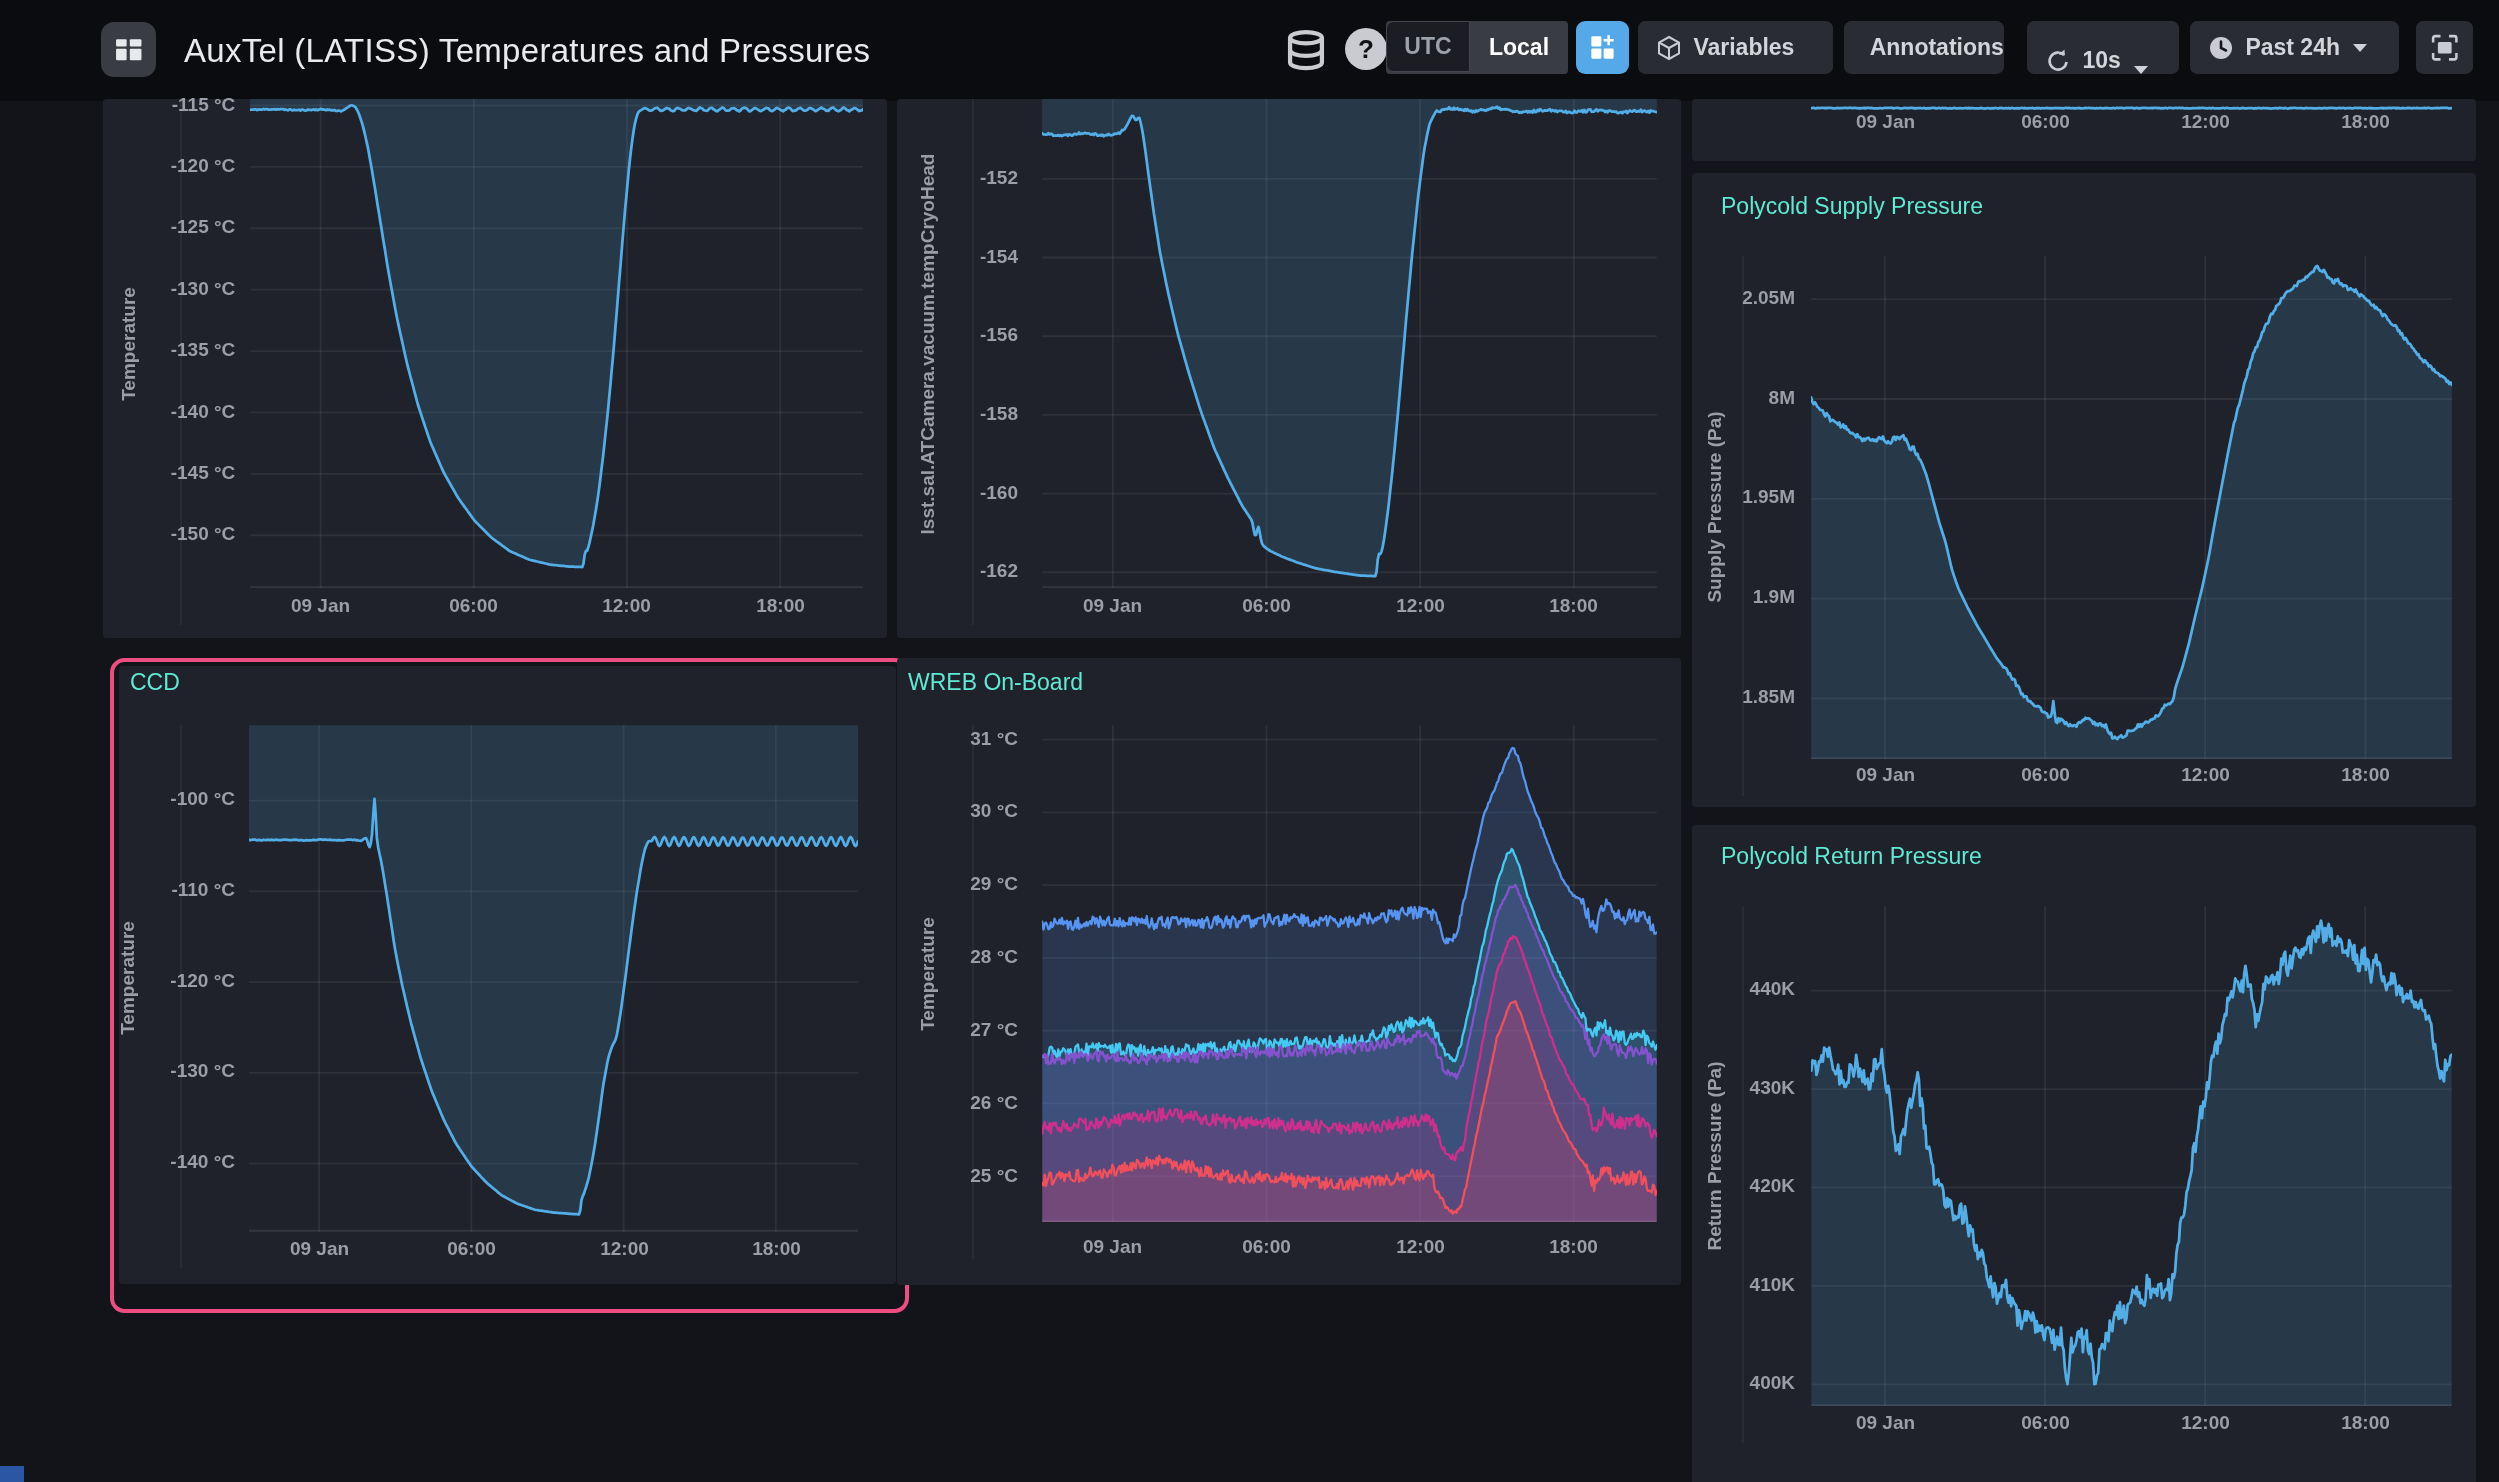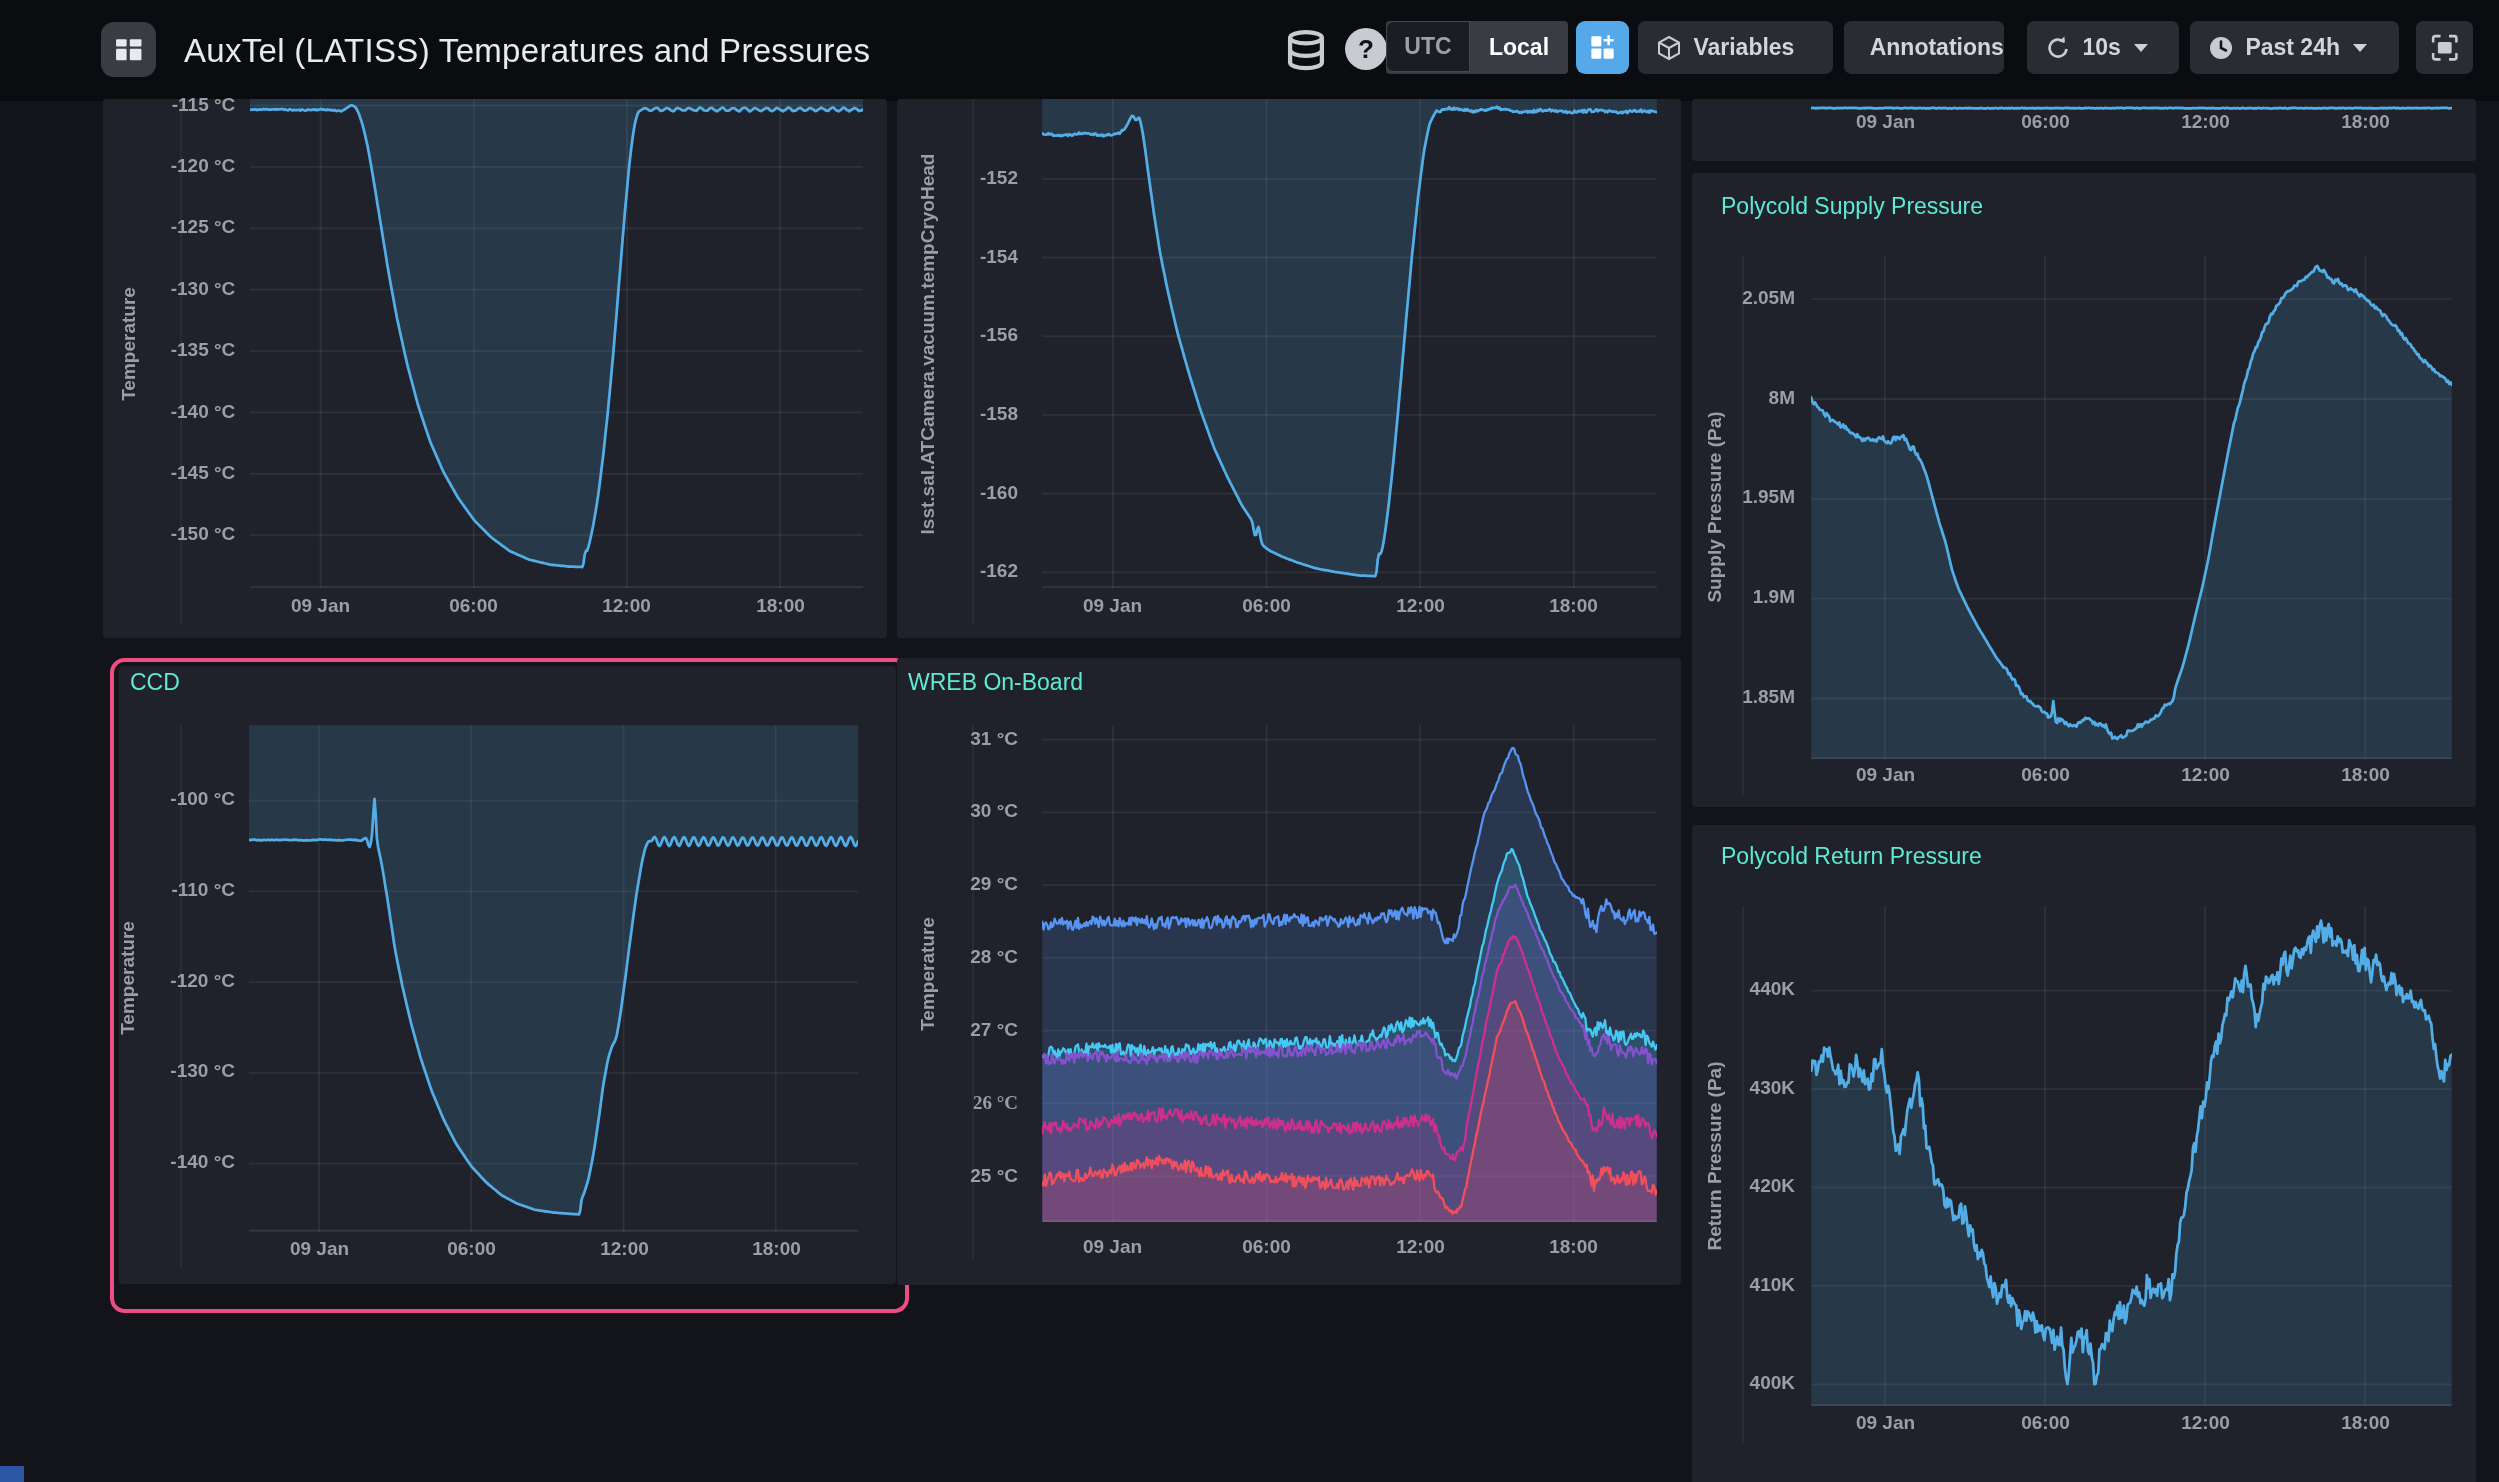--- a/index.html
+++ b/index.html
@@ -13,21 +13,21 @@
   .hicon{color:#c9cbd1;}
   #db-icon{position:absolute;left:1283px;top:27.5px;}
   #help-icon{position:absolute;left:1345px;top:28.4px;width:42px;height:42px;border-radius:50%;background:#c9cbd1;color:#111217;font-weight:700;font-size:26px;display:flex;align-items:center;justify-content:center;}
   #tz-toggle{position:absolute;left:1386px;top:21px;width:182px;height:53px;background:#3a3c44;border-radius:4px;display:flex;overflow:hidden;}
   #tz-utc{width:84px;height:51px;background:#1c1d23;border:0.9px solid #46474e;border-radius:7.3px 0 0 7.3px;color:#9da1a9;font-weight:700;font-size:23px;display:flex;align-items:center;justify-content:center;box-sizing:border-box;}
   #tz-local{flex:1;color:#ffffff;font-weight:700;font-size:23px;display:flex;align-items:center;justify-content:center;}
   #addpanel-btn{position:absolute;left:1576px;top:21px;width:53px;height:53px;border-radius:9.2px;background:#55a9e8;display:flex;align-items:center;justify-content:center;}
   .hbtn{position:absolute;top:21px;height:53px;background:#2a2c33;border-radius:7.3px;display:flex;align-items:center;gap:11px;padding:0 18.4px;box-sizing:border-box;color:#d4d5d9;font-size:23px;font-weight:700;}
   #variables-btn{left:1638px;width:195px;}
   #annotations-btn{left:1844px;width:160px;padding:0 14.7px;}
-  #refresh-btn{left:2027px;width:152px;}
+  #refresh-btn{left:2027px;width:152px;align-items:flex-end;}
   #timerange-btn{left:2190px;width:209px;}
   #kiosk-btn{left:2416px;width:57px;justify-content:center;padding:0;}
   .caret{width:0;height:0;border-left:7.3px solid transparent;border-right:7.3px solid transparent;border-top:8.3px solid #cfd1d6;margin-left:1.8px;}
 
   
   .panel{position:absolute;background:#1f222a;border-radius:3.7px;}
   .panel-title{position:absolute;font-size:23px;font-weight:400;color:#5eead4;cursor:pointer;white-space:nowrap;}
   .panel-title:empty{display:none;}
   .ylabel{position:absolute;font-size:19px;font-weight:700;color:#9b9ea6;white-space:nowrap;transform:translate(-50%,-50%) rotate(-90deg);}
   .ylabel:empty{display:none;}
@@ -310,21 +310,21 @@
           <path d="M0.0 445.5 L1.3 437.1 L2.7 433.0 L4.0 439.9 L5.4 438.2 L6.7 442.1 L8.0 434.1 L9.4 445.4 L10.7 434.8 L12.1 433.9 L13.4 436.4 L14.7 433.5 L16.1 439.6 L17.4 442.0 L18.8 439.2 L20.1 444.2 L21.4 441.2 L22.8 431.8 L24.1 435.7 L25.5 439.5 L26.8 435.0 L28.1 441.9 L29.5 439.7 L30.8 442.6 L32.2 438.9 L33.5 439.0 L34.8 434.6 L36.2 436.6 L37.5 437.0 L38.9 439.1 L40.2 429.3 L41.5 429.2 L42.9 430.1 L44.2 432.5 L45.6 434.1 L46.9 429.4 L48.2 441.7 L49.6 439.8 L50.9 440.6 L52.3 432.6 L53.6 432.8 L54.9 436.7 L56.3 437.8 L57.6 439.8 L59.0 428.9 L60.3 433.1 L61.6 439.2 L63.0 432.9 L64.3 436.1 L65.7 432.1 L67.0 427.7 L68.3 428.4 L69.7 431.1 L71.0 433.1 L72.4 438.9 L73.7 437.0 L75.0 430.5 L76.4 432.8 L77.7 433.6 L79.1 426.5 L80.4 434.5 L81.7 433.8 L83.1 424.3 L84.4 436.9 L85.8 432.3 L87.1 427.0 L88.4 425.2 L89.8 430.0 L91.1 426.2 L92.5 424.2 L93.8 429.5 L95.1 423.2 L96.5 429.8 L97.8 429.5 L99.2 423.3 L100.5 422.5 L101.8 426.4 L103.2 425.1 L104.5 431.0 L105.9 430.9 L107.2 425.1 L108.5 424.3 L109.9 433.1 L111.2 430.1 L112.6 428.1 L113.9 430.1 L115.2 420.5 L116.6 432.0 L117.9 424.6 L119.3 422.4 L120.6 422.6 L121.9 421.9 L123.3 430.4 L124.6 432.6 L126.0 430.4 L127.3 418.4 L128.6 419.4 L130.0 431.3 L131.3 418.2 L132.7 427.9 L134.0 427.0 L135.3 429.6 L136.7 424.7 L138.0 422.6 L139.4 419.5 L140.7 425.3 L142.0 426.5 L143.4 424.2 L144.7 419.5 L146.1 419.2 L147.4 419.4 L148.7 426.9 L150.1 429.2 L151.4 420.3 L152.8 433.1 L154.1 430.1 L155.4 426.5 L156.8 428.3 L158.1 423.7 L159.5 428.0 L160.8 428.9 L162.1 421.5 L163.5 427.9 L164.8 430.8 L166.2 421.9 L167.5 422.0 L168.8 425.8 L170.2 430.3 L171.5 427.7 L172.9 435.1 L174.2 434.6 L175.5 428.4 L176.9 429.9 L178.2 425.7 L179.6 434.9 L180.9 434.9 L182.2 436.8 L183.6 435.0 L184.9 433.8 L186.3 424.8 L187.6 432.3 L188.9 436.7 L190.3 424.7 L191.6 428.6 L193.0 430.2 L194.3 428.9 L195.6 433.7 L197.0 429.0 L198.3 425.3 L199.7 439.2 L201.0 429.9 L202.3 431.5 L203.7 428.9 L205.0 428.5 L206.4 433.2 L207.7 430.5 L209.0 430.4 L210.4 439.8 L211.7 437.3 L213.1 433.7 L214.4 429.6 L215.7 427.1 L217.1 436.9 L218.4 432.4 L219.8 437.0 L221.1 429.7 L222.4 439.7 L223.8 428.1 L225.1 432.8 L226.5 434.4 L227.8 427.6 L229.1 436.6 L230.5 431.8 L231.8 436.6 L233.2 430.2 L234.5 436.0 L235.8 433.0 L237.2 433.6 L238.5 431.3 L239.9 438.7 L241.2 436.6 L242.5 430.1 L243.9 435.1 L245.2 429.1 L246.6 428.4 L247.9 439.3 L249.2 436.6 L250.6 432.2 L251.9 439.8 L253.3 429.7 L254.6 437.7 L255.9 440.3 L257.3 428.8 L258.6 437.5 L260.0 431.4 L261.3 435.8 L262.6 432.1 L264.0 440.3 L265.3 443.2 L266.7 437.8 L268.0 433.7 L269.3 441.0 L270.7 441.0 L272.0 429.9 L273.4 431.9 L274.7 441.1 L276.0 438.0 L277.4 440.4 L278.7 434.2 L280.1 439.5 L281.4 431.8 L282.7 442.0 L284.1 438.0 L285.4 441.7 L286.8 438.8 L288.1 431.9 L289.4 441.2 L290.8 432.7 L292.1 436.1 L293.5 443.8 L294.8 439.3 L296.1 444.6 L297.5 434.2 L298.8 430.9 L300.2 442.3 L301.5 444.9 L302.8 437.4 L304.2 431.6 L305.5 435.2 L306.9 435.8 L308.2 437.8 L309.5 438.3 L310.9 438.7 L312.2 443.9 L313.6 439.9 L314.9 439.2 L316.2 439.3 L317.6 434.7 L318.9 435.0 L320.3 435.0 L321.6 441.7 L322.9 442.3 L324.3 433.8 L325.6 445.2 L327.0 437.1 L328.3 436.9 L329.6 438.2 L331.0 440.2 L332.3 441.9 L333.7 435.6 L335.0 445.5 L336.3 442.3 L337.7 444.2 L339.0 434.1 L340.4 434.7 L341.7 443.5 L343.0 433.5 L344.4 436.2 L345.7 442.3 L347.1 435.5 L348.4 445.4 L349.7 443.2 L351.1 438.9 L352.4 434.6 L353.8 441.2 L355.1 441.8 L356.4 442.0 L357.8 437.4 L359.1 434.5 L360.5 432.6 L361.8 438.7 L363.1 444.0 L364.5 436.7 L365.8 436.0 L367.2 441.3 L368.5 443.3 L369.8 443.4 L371.2 433.6 L372.5 431.8 L373.9 434.5 L375.2 436.5 L376.5 441.3 L377.9 430.9 L379.2 438.9 L380.6 434.5 L381.9 440.8 L383.2 437.1 L384.6 433.7 L385.9 435.3 L387.3 427.5 L388.6 439.3 L389.9 437.5 L391.3 432.6 L392.6 438.8 L394.0 428.6 L395.3 435.9 L396.6 428.5 L398.0 431.6 L399.3 438.0 L400.7 434.5 L402.0 426.4 L403.3 428.7 L404.7 437.3 L406.0 425.7 L407.4 432.3 L408.7 431.9 L410.0 437.2 L411.4 433.1 L412.7 431.0 L414.1 425.9 L415.4 429.0 L416.7 432.1 L418.1 424.8 L419.4 431.7 L420.8 426.0 L422.1 427.3 L423.4 436.5 L424.8 434.0 L426.1 430.0 L427.5 443.3 L428.8 435.7 L430.1 440.6 L431.5 448.3 L432.8 448.2 L434.2 456.5 L435.5 460.4 L436.8 462.9 L438.2 460.7 L439.5 467.2 L440.9 467.7 L442.2 468.1 L443.5 468.4 L444.9 472.0 L446.2 473.0 L447.6 468.6 L448.9 474.2 L450.2 474.5 L451.6 467.2 L452.9 464.7 L454.3 465.1 L455.6 461.8 L456.9 460.3 L458.3 464.5 L459.6 457.2 L461.0 453.1 L462.3 440.3 L463.6 432.8 L465.0 425.6 L466.3 420.1 L467.7 411.4 L469.0 405.5 L470.3 398.2 L471.7 390.5 L473.0 382.9 L474.4 376.0 L475.7 367.6 L477.0 363.4 L478.4 355.1 L479.7 346.3 L481.1 340.9 L482.4 334.7 L483.7 325.4 L485.1 319.2 L486.4 315.3 L487.8 308.1 L489.1 300.4 L490.4 294.9 L491.8 289.6 L493.1 281.3 L494.5 275.5 L495.8 268.6 L497.1 264.9 L498.5 261.1 L499.8 260.5 L501.2 257.1 L502.5 250.5 L503.8 249.3 L505.2 244.2 L506.5 242.3 L507.9 236.2 L509.2 235.2 L510.5 232.2 L511.9 233.2 L513.2 230.2 L514.6 231.6 L515.9 231.3 L517.2 232.8 L518.6 236.1 L519.9 239.5 L521.3 242.2 L522.6 245.9 L523.9 248.5 L525.3 254.4 L526.6 257.4 L528.0 261.6 L529.3 265.9 L530.6 268.5 L532.0 272.7 L533.3 277.2 L534.7 281.4 L536.0 284.5 L537.3 289.4 L538.7 293.5 L540.0 297.3 L541.4 301.4 L542.7 304.0 L544.0 309.1 L545.4 314.4 L546.7 316.7 L548.1 321.3 L549.4 325.1 L550.7 328.4 L552.1 330.9 L553.4 337.5 L554.8 340.6 L556.1 341.8 L557.4 348.1 L558.8 350.7 L560.1 355.4 L561.5 358.3 L562.8 361.7 L564.1 365.3 L565.5 366.2 L566.8 369.6 L568.2 372.0 L569.5 373.6 L570.8 378.2 L572.2 382.0 L573.5 382.6 L574.9 387.0 L576.2 389.0 L577.5 391.9 L578.9 392.0 L580.2 394.9 L581.6 398.4 L582.9 399.9 L584.2 402.1 L585.6 405.1 L586.9 407.6 L588.3 407.9 L589.6 408.5 L590.9 407.5 L592.3 411.3 L593.6 414.6 L595.0 414.5 L596.3 425.4 L597.6 424.9 L599.0 435.7 L600.3 441.9 L601.7 440.0 L603.0 439.2 L604.3 443.3 L605.7 439.8 L607.0 430.8 L608.4 436.8 L609.7 436.0 L611.0 431.1 L612.4 417.3 L613.7 422.5 L615.1 426.2 L616.4 430.0 L617.7 425.0 L619.1 432.4 L620.4 435.4 L621.8 423.9 L623.1 437.1 L624.4 438.9 L625.8 437.1 L627.1 430.9 L628.5 438.8 L629.8 427.4 L631.1 439.7 L632.5 428.8 L633.8 434.2 L635.2 440.4 L636.5 428.8 L637.8 428.7 L639.2 429.9 L640.5 436.6 L641.9 428.6 L643.2 431.1 L644.5 429.5 L645.9 429.2 L647.2 426.3 L648.6 437.0 L649.9 425.1 L651.2 438.1 L652.6 437.0 L653.9 428.8 L655.3 429.4 L656.6 431.6 L657.9 437.6 L659.3 434.2 L660.6 434.4 L662.0 436.9 L663.3 446.8 L664.6 450.2 L666.0 446.5 L667.3 441.4 L668.7 444.1 L670.0 448.4 " fill="none" stroke="#ce2f8c" stroke-width="2.5" stroke-linejoin="round" stroke-linecap="round"></path>
           <path d="M0.0 499.7 L1.3 502.3 L2.7 490.4 L4.0 502.6 L5.4 496.9 L6.7 493.5 L8.0 487.9 L9.4 488.7 L10.7 501.1 L12.1 499.7 L13.4 495.9 L14.7 494.3 L16.1 489.9 L17.4 491.3 L18.8 487.4 L20.1 494.4 L21.4 488.8 L22.8 490.2 L24.1 497.5 L25.5 489.9 L26.8 491.3 L28.1 491.9 L29.5 487.3 L30.8 495.2 L32.2 495.7 L33.5 497.3 L34.8 497.5 L36.2 496.6 L37.5 485.7 L38.9 485.2 L40.2 498.2 L41.5 494.1 L42.9 494.2 L44.2 497.0 L45.6 496.7 L46.9 489.2 L48.2 494.0 L49.6 492.0 L50.9 490.2 L52.3 482.7 L53.6 488.8 L54.9 492.1 L56.3 491.2 L57.6 486.9 L59.0 489.0 L60.3 490.6 L61.6 487.2 L63.0 485.7 L64.3 493.3 L65.7 493.7 L67.0 484.7 L68.3 487.0 L69.7 488.6 L71.0 492.8 L72.4 487.4 L73.7 485.6 L75.0 488.9 L76.4 479.4 L77.7 482.7 L79.1 491.1 L80.4 491.1 L81.7 485.3 L83.1 482.9 L84.4 481.0 L85.8 488.1 L87.1 480.0 L88.4 487.0 L89.8 477.4 L91.1 486.3 L92.5 480.7 L93.8 485.5 L95.1 485.0 L96.5 477.7 L97.8 485.7 L99.2 477.3 L100.5 480.6 L101.8 483.5 L103.2 474.3 L104.5 475.6 L105.9 478.4 L107.2 482.8 L108.5 478.7 L109.9 477.8 L111.2 483.2 L112.6 477.5 L113.9 471.6 L115.2 480.5 L116.6 474.2 L117.9 474.7 L119.3 483.2 L120.6 474.9 L121.9 476.2 L123.3 478.6 L124.6 472.1 L126.0 479.9 L127.3 470.0 L128.6 474.0 L130.0 473.9 L131.3 478.1 L132.7 473.9 L134.0 478.2 L135.3 472.6 L136.7 473.2 L138.0 476.7 L139.4 473.8 L140.7 477.4 L142.0 483.8 L143.4 476.0 L144.7 480.8 L146.1 476.6 L147.4 482.4 L148.7 485.6 L150.1 481.6 L151.4 478.6 L152.8 484.7 L154.1 483.7 L155.4 475.2 L156.8 487.8 L158.1 477.3 L159.5 475.4 L160.8 481.0 L162.1 487.6 L163.5 476.0 L164.8 478.4 L166.2 485.2 L167.5 486.1 L168.8 482.9 L170.2 487.3 L171.5 492.2 L172.9 483.1 L174.2 491.4 L175.5 491.0 L176.9 491.7 L178.2 481.1 L179.6 489.1 L180.9 482.0 L182.2 492.8 L183.6 483.6 L184.9 492.2 L186.3 493.6 L187.6 492.2 L188.9 491.0 L190.3 489.5 L191.6 495.5 L193.0 495.3 L194.3 489.3 L195.6 496.1 L197.0 485.7 L198.3 491.0 L199.7 490.1 L201.0 487.2 L202.3 485.8 L203.7 497.7 L205.0 499.2 L206.4 490.5 L207.7 497.2 L209.0 497.3 L210.4 498.2 L211.7 492.9 L213.1 493.8 L214.4 490.5 L215.7 496.1 L217.1 497.5 L218.4 494.7 L219.8 499.6 L221.1 486.5 L222.4 487.8 L223.8 494.3 L225.1 496.3 L226.5 498.9 L227.8 496.7 L229.1 493.5 L230.5 499.4 L231.8 497.2 L233.2 490.5 L234.5 489.7 L235.8 495.2 L237.2 487.2 L238.5 496.8 L239.9 497.5 L241.2 490.6 L242.5 495.6 L243.9 490.0 L245.2 489.9 L246.6 491.4 L247.9 493.9 L249.2 498.5 L250.6 496.7 L251.9 498.2 L253.3 498.7 L254.6 492.9 L255.9 498.6 L257.3 496.6 L258.6 494.2 L260.0 495.4 L261.3 488.5 L262.6 495.8 L264.0 497.4 L265.3 489.2 L266.7 498.4 L268.0 491.9 L269.3 494.2 L270.7 495.0 L272.0 489.6 L273.4 503.3 L274.7 492.5 L276.0 503.1 L277.4 499.4 L278.7 494.0 L280.1 492.2 L281.4 498.7 L282.7 493.8 L284.1 501.2 L285.4 494.1 L286.8 504.8 L288.1 499.7 L289.4 491.4 L290.8 497.0 L292.1 495.4 L293.5 498.3 L294.8 493.2 L296.1 496.5 L297.5 493.7 L298.8 494.6 L300.2 496.3 L301.5 493.0 L302.8 504.8 L304.2 504.0 L305.5 498.1 L306.9 499.3 L308.2 506.1 L309.5 493.9 L310.9 503.8 L312.2 501.6 L313.6 498.5 L314.9 495.5 L316.2 502.7 L317.6 504.7 L318.9 504.8 L320.3 504.8 L321.6 500.4 L322.9 505.6 L324.3 496.4 L325.6 495.2 L327.0 499.4 L328.3 506.3 L329.6 506.5 L331.0 502.8 L332.3 497.8 L333.7 506.1 L335.0 496.4 L336.3 494.5 L337.7 502.2 L339.0 506.7 L340.4 493.9 L341.7 502.2 L343.0 497.1 L344.4 502.3 L345.7 502.5 L347.1 502.5 L348.4 494.0 L349.7 496.5 L351.1 494.8 L352.4 500.6 L353.8 493.2 L355.1 496.6 L356.4 504.1 L357.8 495.2 L359.1 492.3 L360.5 492.3 L361.8 494.6 L363.1 501.1 L364.5 493.6 L365.8 493.8 L367.2 492.0 L368.5 502.0 L369.8 493.7 L371.2 494.4 L372.5 501.3 L373.9 496.9 L375.2 491.2 L376.5 495.5 L377.9 495.7 L379.2 501.1 L380.6 501.6 L381.9 498.8 L383.2 499.9 L384.6 496.7 L385.9 494.4 L387.3 488.8 L388.6 495.5 L389.9 496.6 L391.3 493.6 L392.6 494.1 L394.0 499.9 L395.3 492.6 L396.6 491.7 L398.0 490.5 L399.3 492.1 L400.7 491.5 L402.0 487.7 L403.3 484.7 L404.7 488.1 L406.0 494.0 L407.4 495.8 L408.7 485.6 L410.0 492.8 L411.4 496.7 L412.7 485.3 L414.1 492.0 L415.4 495.3 L416.7 490.4 L418.1 492.0 L419.4 486.8 L420.8 486.6 L422.1 489.8 L423.4 491.4 L424.8 493.0 L426.1 490.4 L427.5 503.5 L428.8 508.7 L430.1 509.8 L431.5 508.8 L432.8 512.1 L434.2 515.8 L435.5 515.4 L436.8 517.0 L438.2 521.5 L439.5 526.6 L440.9 525.3 L442.2 526.8 L443.5 529.1 L444.9 530.6 L446.2 529.1 L447.6 533.0 L448.9 531.1 L450.2 530.3 L451.6 532.0 L452.9 527.7 L454.3 528.1 L455.6 525.0 L456.9 525.2 L458.3 518.1 L459.6 512.8 L461.0 506.3 L462.3 504.1 L463.6 495.9 L465.0 489.5 L466.3 482.2 L467.7 475.3 L469.0 469.1 L470.3 462.2 L471.7 456.4 L473.0 448.0 L474.4 443.4 L475.7 436.7 L477.0 430.0 L478.4 422.7 L479.7 416.4 L481.1 411.6 L482.4 403.8 L483.7 399.0 L485.1 392.4 L486.4 386.0 L487.8 380.6 L489.1 372.4 L490.4 367.4 L491.8 360.2 L493.1 354.7 L494.5 347.2 L495.8 339.8 L497.1 338.1 L498.5 335.4 L499.8 332.1 L501.2 327.4 L502.5 324.5 L503.8 321.0 L505.2 317.3 L506.5 312.5 L507.9 309.4 L509.2 306.4 L510.5 303.4 L511.9 302.9 L513.2 302.4 L514.6 302.1 L515.9 301.1 L517.2 304.7 L518.6 308.7 L519.9 311.6 L521.3 313.3 L522.6 316.9 L523.9 321.1 L525.3 325.3 L526.6 330.0 L528.0 334.5 L529.3 336.6 L530.6 340.8 L532.0 345.0 L533.3 348.3 L534.7 354.3 L536.0 355.8 L537.3 361.5 L538.7 364.6 L540.0 368.9 L541.4 373.2 L542.7 377.7 L544.0 381.2 L545.4 386.3 L546.7 387.7 L548.1 391.7 L549.4 397.8 L550.7 398.9 L552.1 404.1 L553.4 407.6 L554.8 409.8 L556.1 415.1 L557.4 416.7 L558.8 422.7 L560.1 424.0 L561.5 427.4 L562.8 432.1 L564.1 433.6 L565.5 436.5 L566.8 439.8 L568.2 442.5 L569.5 443.9 L570.8 446.0 L572.2 448.6 L573.5 452.0 L574.9 454.8 L576.2 455.4 L577.5 457.9 L578.9 461.1 L580.2 462.2 L581.6 463.2 L582.9 467.8 L584.2 469.7 L585.6 472.0 L586.9 474.0 L588.3 475.0 L589.6 476.4 L590.9 478.9 L592.3 481.3 L593.6 479.6 L595.0 488.4 L596.3 487.0 L597.6 493.3 L599.0 502.2 L600.3 491.1 L601.7 508.0 L603.0 496.5 L604.3 499.0 L605.7 494.6 L607.0 496.1 L608.4 493.1 L609.7 483.6 L611.0 490.2 L612.4 482.3 L613.7 486.8 L615.1 483.0 L616.4 482.5 L617.7 489.1 L619.1 483.2 L620.4 497.0 L621.8 494.0 L623.1 494.0 L624.4 500.2 L625.8 496.9 L627.1 491.2 L628.5 498.4 L629.8 499.2 L631.1 494.4 L632.5 496.9 L633.8 487.8 L635.2 492.5 L636.5 501.4 L637.8 490.3 L639.2 500.9 L640.5 499.0 L641.9 487.4 L643.2 487.0 L644.5 501.2 L645.9 489.9 L647.2 498.7 L648.6 491.2 L649.9 487.6 L651.2 486.4 L652.6 487.8 L653.9 501.0 L655.3 499.1 L656.6 492.3 L657.9 494.9 L659.3 505.4 L660.6 508.1 L662.0 507.9 L663.3 508.1 L664.6 509.9 L666.0 501.2 L667.3 502.9 L668.7 512.5 L670.0 507.9 L670 542 L0 542 Z" fill="#f24f5c" fill-opacity="0.18"></path>
           <path d="M0.0 499.7 L1.3 502.3 L2.7 490.4 L4.0 502.6 L5.4 496.9 L6.7 493.5 L8.0 487.9 L9.4 488.7 L10.7 501.1 L12.1 499.7 L13.4 495.9 L14.7 494.3 L16.1 489.9 L17.4 491.3 L18.8 487.4 L20.1 494.4 L21.4 488.8 L22.8 490.2 L24.1 497.5 L25.5 489.9 L26.8 491.3 L28.1 491.9 L29.5 487.3 L30.8 495.2 L32.2 495.7 L33.5 497.3 L34.8 497.5 L36.2 496.6 L37.5 485.7 L38.9 485.2 L40.2 498.2 L41.5 494.1 L42.9 494.2 L44.2 497.0 L45.6 496.7 L46.9 489.2 L48.2 494.0 L49.6 492.0 L50.9 490.2 L52.3 482.7 L53.6 488.8 L54.9 492.1 L56.3 491.2 L57.6 486.9 L59.0 489.0 L60.3 490.6 L61.6 487.2 L63.0 485.7 L64.3 493.3 L65.7 493.7 L67.0 484.7 L68.3 487.0 L69.7 488.6 L71.0 492.8 L72.4 487.4 L73.7 485.6 L75.0 488.9 L76.4 479.4 L77.7 482.7 L79.1 491.1 L80.4 491.1 L81.7 485.3 L83.1 482.9 L84.4 481.0 L85.8 488.1 L87.1 480.0 L88.4 487.0 L89.8 477.4 L91.1 486.3 L92.5 480.7 L93.8 485.5 L95.1 485.0 L96.5 477.7 L97.8 485.7 L99.2 477.3 L100.5 480.6 L101.8 483.5 L103.2 474.3 L104.5 475.6 L105.9 478.4 L107.2 482.8 L108.5 478.7 L109.9 477.8 L111.2 483.2 L112.6 477.5 L113.9 471.6 L115.2 480.5 L116.6 474.2 L117.9 474.7 L119.3 483.2 L120.6 474.9 L121.9 476.2 L123.3 478.6 L124.6 472.1 L126.0 479.9 L127.3 470.0 L128.6 474.0 L130.0 473.9 L131.3 478.1 L132.7 473.9 L134.0 478.2 L135.3 472.6 L136.7 473.2 L138.0 476.7 L139.4 473.8 L140.7 477.4 L142.0 483.8 L143.4 476.0 L144.7 480.8 L146.1 476.6 L147.4 482.4 L148.7 485.6 L150.1 481.6 L151.4 478.6 L152.8 484.7 L154.1 483.7 L155.4 475.2 L156.8 487.8 L158.1 477.3 L159.5 475.4 L160.8 481.0 L162.1 487.6 L163.5 476.0 L164.8 478.4 L166.2 485.2 L167.5 486.1 L168.8 482.9 L170.2 487.3 L171.5 492.2 L172.9 483.1 L174.2 491.4 L175.5 491.0 L176.9 491.7 L178.2 481.1 L179.6 489.1 L180.9 482.0 L182.2 492.8 L183.6 483.6 L184.9 492.2 L186.3 493.6 L187.6 492.2 L188.9 491.0 L190.3 489.5 L191.6 495.5 L193.0 495.3 L194.3 489.3 L195.6 496.1 L197.0 485.7 L198.3 491.0 L199.7 490.1 L201.0 487.2 L202.3 485.8 L203.7 497.7 L205.0 499.2 L206.4 490.5 L207.7 497.2 L209.0 497.3 L210.4 498.2 L211.7 492.9 L213.1 493.8 L214.4 490.5 L215.7 496.1 L217.1 497.5 L218.4 494.7 L219.8 499.6 L221.1 486.5 L222.4 487.8 L223.8 494.3 L225.1 496.3 L226.5 498.9 L227.8 496.7 L229.1 493.5 L230.5 499.4 L231.8 497.2 L233.2 490.5 L234.5 489.7 L235.8 495.2 L237.2 487.2 L238.5 496.8 L239.9 497.5 L241.2 490.6 L242.5 495.6 L243.9 490.0 L245.2 489.9 L246.6 491.4 L247.9 493.9 L249.2 498.5 L250.6 496.7 L251.9 498.2 L253.3 498.7 L254.6 492.9 L255.9 498.6 L257.3 496.6 L258.6 494.2 L260.0 495.4 L261.3 488.5 L262.6 495.8 L264.0 497.4 L265.3 489.2 L266.7 498.4 L268.0 491.9 L269.3 494.2 L270.7 495.0 L272.0 489.6 L273.4 503.3 L274.7 492.5 L276.0 503.1 L277.4 499.4 L278.7 494.0 L280.1 492.2 L281.4 498.7 L282.7 493.8 L284.1 501.2 L285.4 494.1 L286.8 504.8 L288.1 499.7 L289.4 491.4 L290.8 497.0 L292.1 495.4 L293.5 498.3 L294.8 493.2 L296.1 496.5 L297.5 493.7 L298.8 494.6 L300.2 496.3 L301.5 493.0 L302.8 504.8 L304.2 504.0 L305.5 498.1 L306.9 499.3 L308.2 506.1 L309.5 493.9 L310.9 503.8 L312.2 501.6 L313.6 498.5 L314.9 495.5 L316.2 502.7 L317.6 504.7 L318.9 504.8 L320.3 504.8 L321.6 500.4 L322.9 505.6 L324.3 496.4 L325.6 495.2 L327.0 499.4 L328.3 506.3 L329.6 506.5 L331.0 502.8 L332.3 497.8 L333.7 506.1 L335.0 496.4 L336.3 494.5 L337.7 502.2 L339.0 506.7 L340.4 493.9 L341.7 502.2 L343.0 497.1 L344.4 502.3 L345.7 502.5 L347.1 502.5 L348.4 494.0 L349.7 496.5 L351.1 494.8 L352.4 500.6 L353.8 493.2 L355.1 496.6 L356.4 504.1 L357.8 495.2 L359.1 492.3 L360.5 492.3 L361.8 494.6 L363.1 501.1 L364.5 493.6 L365.8 493.8 L367.2 492.0 L368.5 502.0 L369.8 493.7 L371.2 494.4 L372.5 501.3 L373.9 496.9 L375.2 491.2 L376.5 495.5 L377.9 495.7 L379.2 501.1 L380.6 501.6 L381.9 498.8 L383.2 499.9 L384.6 496.7 L385.9 494.4 L387.3 488.8 L388.6 495.5 L389.9 496.6 L391.3 493.6 L392.6 494.1 L394.0 499.9 L395.3 492.6 L396.6 491.7 L398.0 490.5 L399.3 492.1 L400.7 491.5 L402.0 487.7 L403.3 484.7 L404.7 488.1 L406.0 494.0 L407.4 495.8 L408.7 485.6 L410.0 492.8 L411.4 496.7 L412.7 485.3 L414.1 492.0 L415.4 495.3 L416.7 490.4 L418.1 492.0 L419.4 486.8 L420.8 486.6 L422.1 489.8 L423.4 491.4 L424.8 493.0 L426.1 490.4 L427.5 503.5 L428.8 508.7 L430.1 509.8 L431.5 508.8 L432.8 512.1 L434.2 515.8 L435.5 515.4 L436.8 517.0 L438.2 521.5 L439.5 526.6 L440.9 525.3 L442.2 526.8 L443.5 529.1 L444.9 530.6 L446.2 529.1 L447.6 533.0 L448.9 531.1 L450.2 530.3 L451.6 532.0 L452.9 527.7 L454.3 528.1 L455.6 525.0 L456.9 525.2 L458.3 518.1 L459.6 512.8 L461.0 506.3 L462.3 504.1 L463.6 495.9 L465.0 489.5 L466.3 482.2 L467.7 475.3 L469.0 469.1 L470.3 462.2 L471.7 456.4 L473.0 448.0 L474.4 443.4 L475.7 436.7 L477.0 430.0 L478.4 422.7 L479.7 416.4 L481.1 411.6 L482.4 403.8 L483.7 399.0 L485.1 392.4 L486.4 386.0 L487.8 380.6 L489.1 372.4 L490.4 367.4 L491.8 360.2 L493.1 354.7 L494.5 347.2 L495.8 339.8 L497.1 338.1 L498.5 335.4 L499.8 332.1 L501.2 327.4 L502.5 324.5 L503.8 321.0 L505.2 317.3 L506.5 312.5 L507.9 309.4 L509.2 306.4 L510.5 303.4 L511.9 302.9 L513.2 302.4 L514.6 302.1 L515.9 301.1 L517.2 304.7 L518.6 308.7 L519.9 311.6 L521.3 313.3 L522.6 316.9 L523.9 321.1 L525.3 325.3 L526.6 330.0 L528.0 334.5 L529.3 336.6 L530.6 340.8 L532.0 345.0 L533.3 348.3 L534.7 354.3 L536.0 355.8 L537.3 361.5 L538.7 364.6 L540.0 368.9 L541.4 373.2 L542.7 377.7 L544.0 381.2 L545.4 386.3 L546.7 387.7 L548.1 391.7 L549.4 397.8 L550.7 398.9 L552.1 404.1 L553.4 407.6 L554.8 409.8 L556.1 415.1 L557.4 416.7 L558.8 422.7 L560.1 424.0 L561.5 427.4 L562.8 432.1 L564.1 433.6 L565.5 436.5 L566.8 439.8 L568.2 442.5 L569.5 443.9 L570.8 446.0 L572.2 448.6 L573.5 452.0 L574.9 454.8 L576.2 455.4 L577.5 457.9 L578.9 461.1 L580.2 462.2 L581.6 463.2 L582.9 467.8 L584.2 469.7 L585.6 472.0 L586.9 474.0 L588.3 475.0 L589.6 476.4 L590.9 478.9 L592.3 481.3 L593.6 479.6 L595.0 488.4 L596.3 487.0 L597.6 493.3 L599.0 502.2 L600.3 491.1 L601.7 508.0 L603.0 496.5 L604.3 499.0 L605.7 494.6 L607.0 496.1 L608.4 493.1 L609.7 483.6 L611.0 490.2 L612.4 482.3 L613.7 486.8 L615.1 483.0 L616.4 482.5 L617.7 489.1 L619.1 483.2 L620.4 497.0 L621.8 494.0 L623.1 494.0 L624.4 500.2 L625.8 496.9 L627.1 491.2 L628.5 498.4 L629.8 499.2 L631.1 494.4 L632.5 496.9 L633.8 487.8 L635.2 492.5 L636.5 501.4 L637.8 490.3 L639.2 500.9 L640.5 499.0 L641.9 487.4 L643.2 487.0 L644.5 501.2 L645.9 489.9 L647.2 498.7 L648.6 491.2 L649.9 487.6 L651.2 486.4 L652.6 487.8 L653.9 501.0 L655.3 499.1 L656.6 492.3 L657.9 494.9 L659.3 505.4 L660.6 508.1 L662.0 507.9 L663.3 508.1 L664.6 509.9 L666.0 501.2 L667.3 502.9 L668.7 512.5 L670.0 507.9 " fill="none" stroke="#f24f5c" stroke-width="2.5" stroke-linejoin="round" stroke-linecap="round"></path>
           <line x1="0" x2="670" y1="541" y2="541" stroke="rgba(204,204,220,0.12)" stroke-width="2"></line>
         </svg></div>
       <div class="tick-y" style="left: -26px; top: 70px;">31 °C</div>
       <div class="tick-y" style="left: -26px; top: 142px;">30 °C</div>
       <div class="tick-y" style="left: -26px; top: 215px;">29 °C</div>
       <div class="tick-y" style="left: -26px; top: 288px;">28 °C</div>
       <div class="tick-y" style="left: -26px; top: 361px;">27 °C</div>
-      <div class="tick-y" style="left: -26px; top: 434px; font-family: Liberation Serif, serif;">26 °C</div>
+      <div class="tick-y" style="left: -26px; top: 434px;">26 °C</div>
       <div class="tick-y" style="left: -26px; top: 507px;">25 °C</div>
       <div class="tick-x" style="left: 142px; top: 578px;">09 Jan</div>
       <div class="tick-x" style="left: 296px; top: 578px;">06:00</div>
       <div class="tick-x" style="left: 450px; top: 578px;">12:00</div>
       <div class="tick-x" style="left: 603px; top: 578px;">18:00</div>
     </div>
 
   <div id="corner-accent"></div>
 </div>
 

